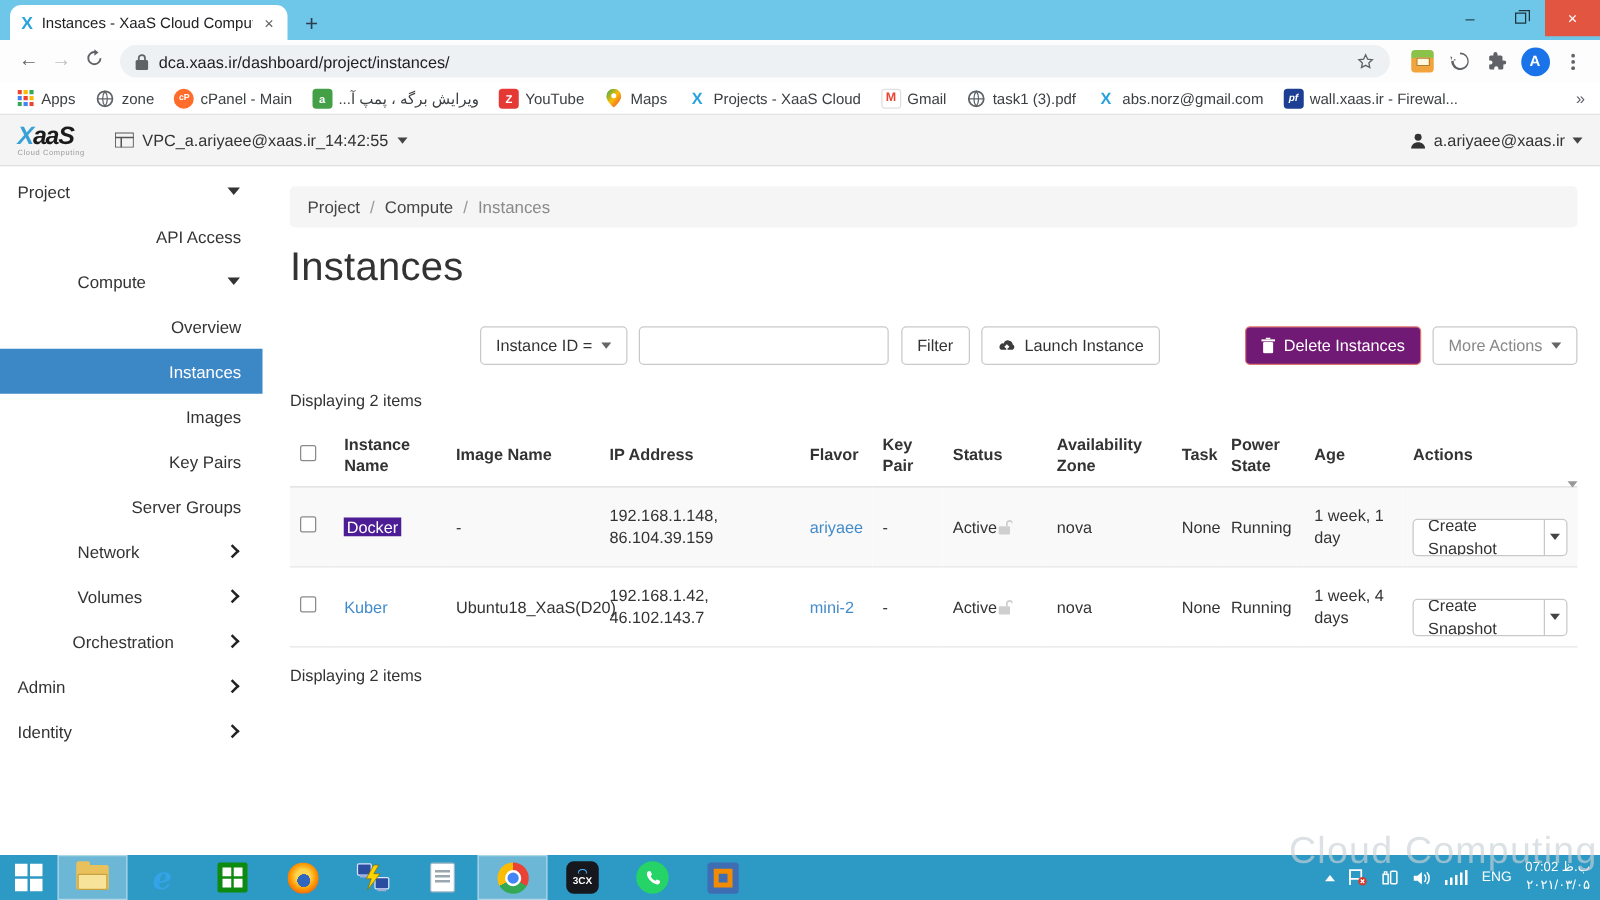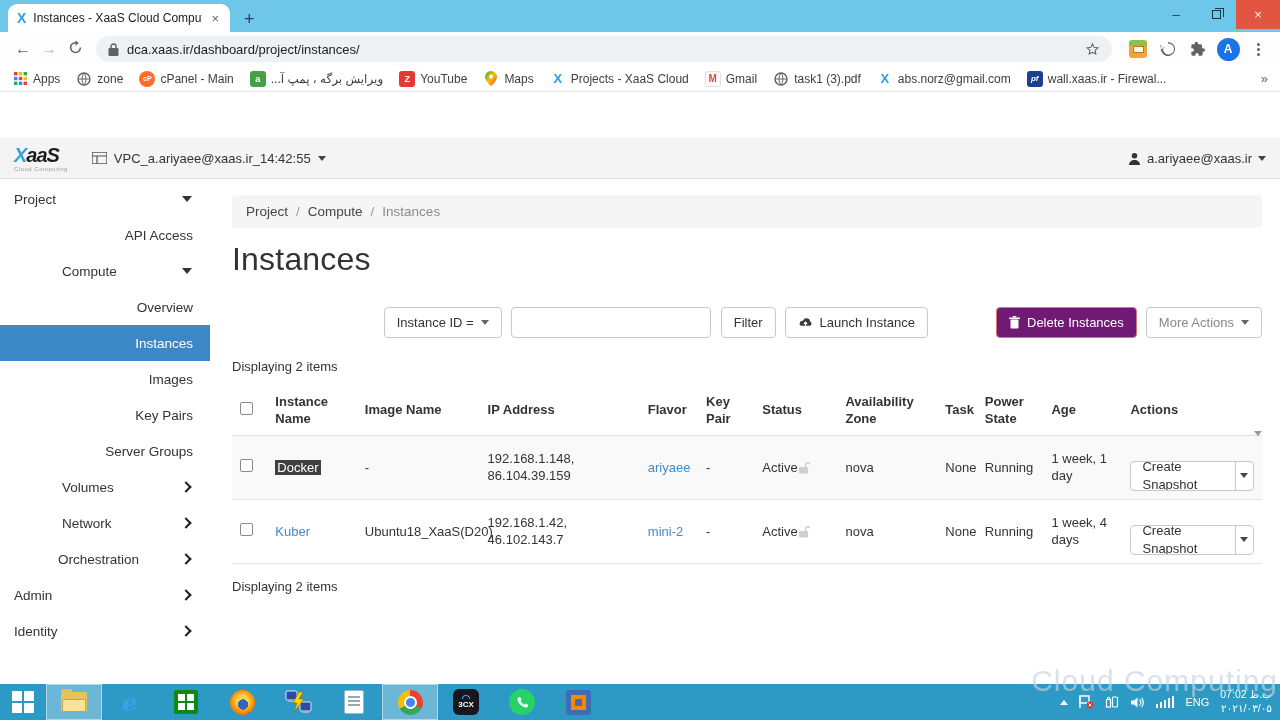--- a/index.html
+++ b/index.html
@@ -47,21 +47,21 @@
   .bi-cp { background:#ff6c2c; border-radius:50%; font-size:7px; }
   .bi-ga { background:#43a047; }
   .bi-z  { background:#e53935; }
   .bi-x  { color:#10141c; font-size:13px; background:transparent; }
   .bi-x b { color:#2aa3dd; }
   .bi-gm { background:#fff; border:1px solid #e0e0e0; color:#ea4335; font-size:10px; }
   .bi-pf { background:#1c3f94; font-style:italic; font-size:8px; }
   .bm-more { margin-left:auto; color:#5f6368; font-size:13px; }
 
   
-  .apphdr { height:41px; background:#f4f4f4; border-bottom:1px solid #e0e0e0; display:flex; align-items:center; padding:0 14px;margin-top:46px; }
+  .apphdr { height:41px; background:#f4f4f4; border-bottom:1px solid #e0e0e0; display:flex; align-items:center; padding:0 14px; }
   .logo { line-height:1; margin-right:24px; }
   .logo .big { font-size:20px; font-weight:bold; font-style:italic; color:#1b1b1b; letter-spacing:-1px; }
   .logo .big b { color:#3aa0d8; }
   .logo .sub { font-size:6px; color:#9a9a9a; letter-spacing:.5px; margin-top:1px; }
   .vpc { display:flex; align-items:center; gap:7px; font-size:13px; color:#333; }
   .hdr-user { margin-left:auto; display:flex; align-items:center; gap:6px; font-size:13px; color:#333; }
   .caret { width:0; height:0; border-left:4px solid transparent; border-right:4px solid transparent;
            border-top:5px solid #444; display:inline-block; }
 
   
@@ -96,21 +96,21 @@
 
   .displaying { font-size:13px; color:#333; margin-top:21px; }
   .tablewrap { position:relative; margin-top:2px; }
   table.itable { width:100%; border-collapse:collapse; table-layout:fixed; font-size:13px; margin-top:13px; }
   .itable th { text-align:left; font-weight:bold; color:#333; padding:7px 8px; vertical-align:middle;
                border-bottom:1px solid #ddd; line-height:1.3; }
   .itable td { padding:8px 8px; vertical-align:middle; border-bottom:1px solid #e5e5e5; line-height:1.35; }
   .itable tr.odd td { background:#f9f9f9; }
   .cb { width:13px; height:13px; border:1px solid #8a8a8a; border-radius:2px; background:#fff; display:inline-block; }
   a.lnk { color:#428bca; text-decoration:none; }
-  .sel { background:#404040; color:#fff; padding:0 2px; }
+  .sel { background:#4c1d95; color:#fff; padding:0 2px; }
   .statuscell { display:flex; align-items:center; }
   .splitbtn { display:inline-flex; height:30px; border:1px solid #c9c9c9; border-radius:4px; background:#fff; overflow:hidden;margin-top:17px; }
   .splitbtn .m { padding:0 11px; display:flex; align-items:center; font-size:13px; color:#333; }
   .splitbtn .c { width:22px; border-left:1px solid #c9c9c9; display:flex; align-items:center; justify-content:center; }
   .hdrcaret { position:absolute; top:49px; right:0; }
   .hdrcaret .cvd { border-top-color:#999; border-left-width:4px; border-right-width:4px; border-top-width:5px; }
 
   
   .taskbar { position:absolute; left:0; bottom:0; width:1280px; height:36px; background:#2d99c5; display:flex; align-items:stretch; z-index:4; }
   .startbtn { width:46px; display:flex; align-items:center; justify-content:center; }
@@ -346,25 +346,25 @@
     <div class="srow leaf">
       <span class="lbl">Images</span>
     </div>
     <div class="srow leaf">
       <span class="lbl">Key Pairs</span>
     </div>
     <div class="srow leaf">
       <span class="lbl">Server Groups</span>
     </div>
     <div class="srow pad1">
+      <span class="lbl">Network</span>
+      <span class="cv cvr"></span>
+    </div>
+    <div class="srow pad1">
       <span class="lbl">Volumes</span>
-      <span class="cv cvr"></span>
-    </div>
-    <div class="srow pad1">
-      <span class="lbl">Network</span>
       <span class="cv cvr"></span>
     </div>
     <div class="srow pad1" style="padding-left:58px">
       <span class="lbl">Orchestration</span>
       <span class="cv cvr"></span>
     </div>
     <div class="srow pad0">
       <span class="lbl">Admin</span>
       <span class="cv cvr"></span>
     </div>

